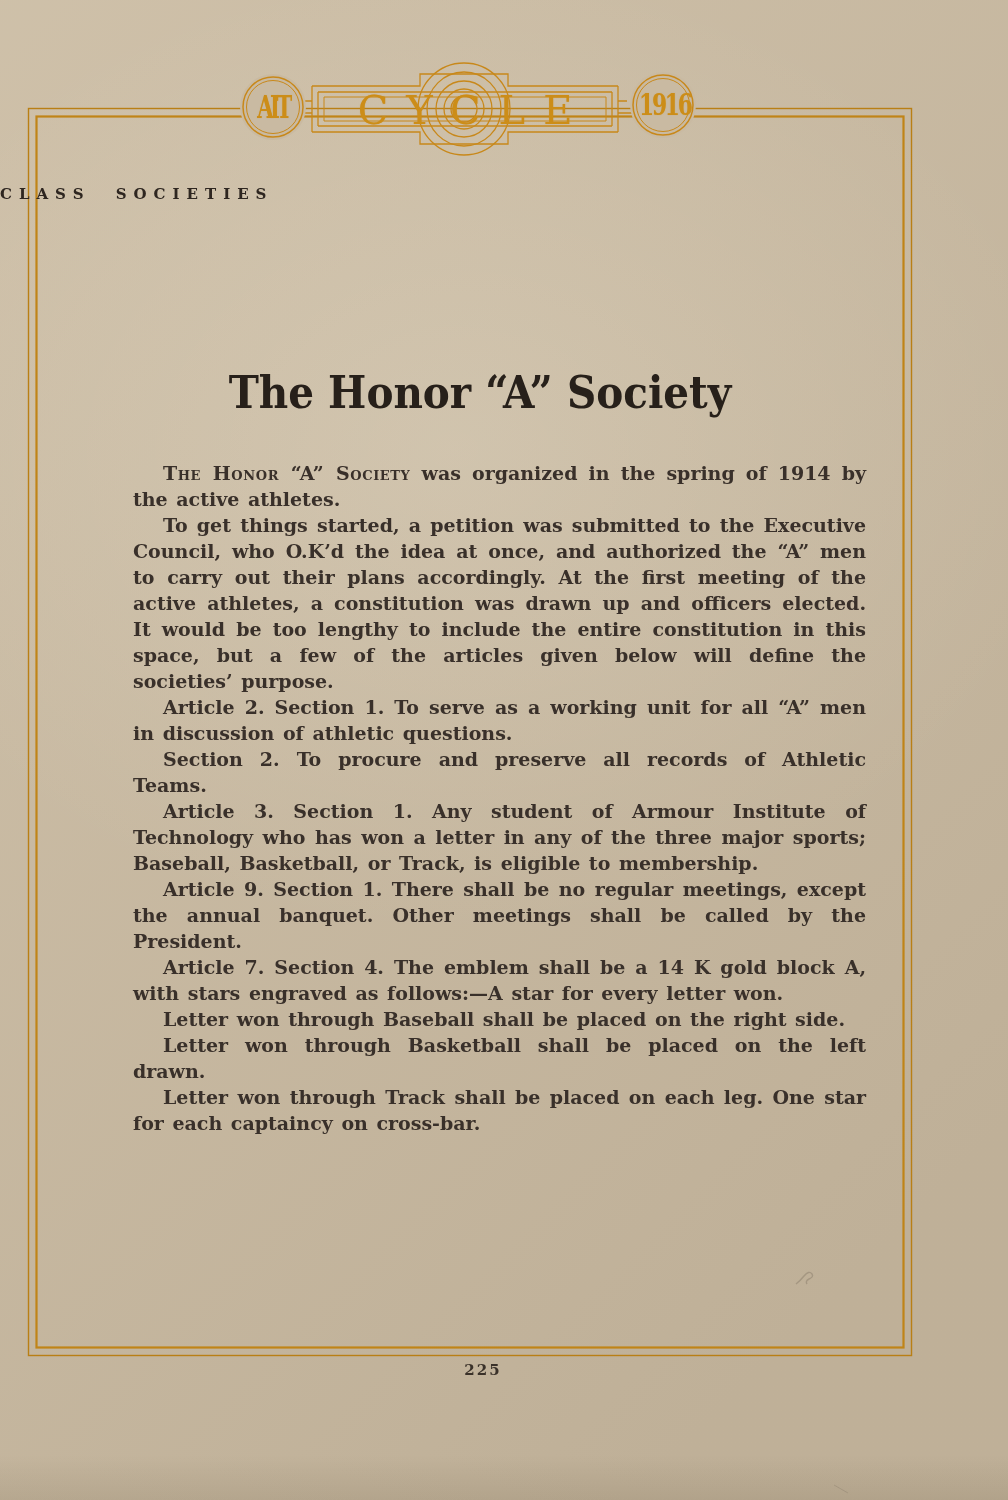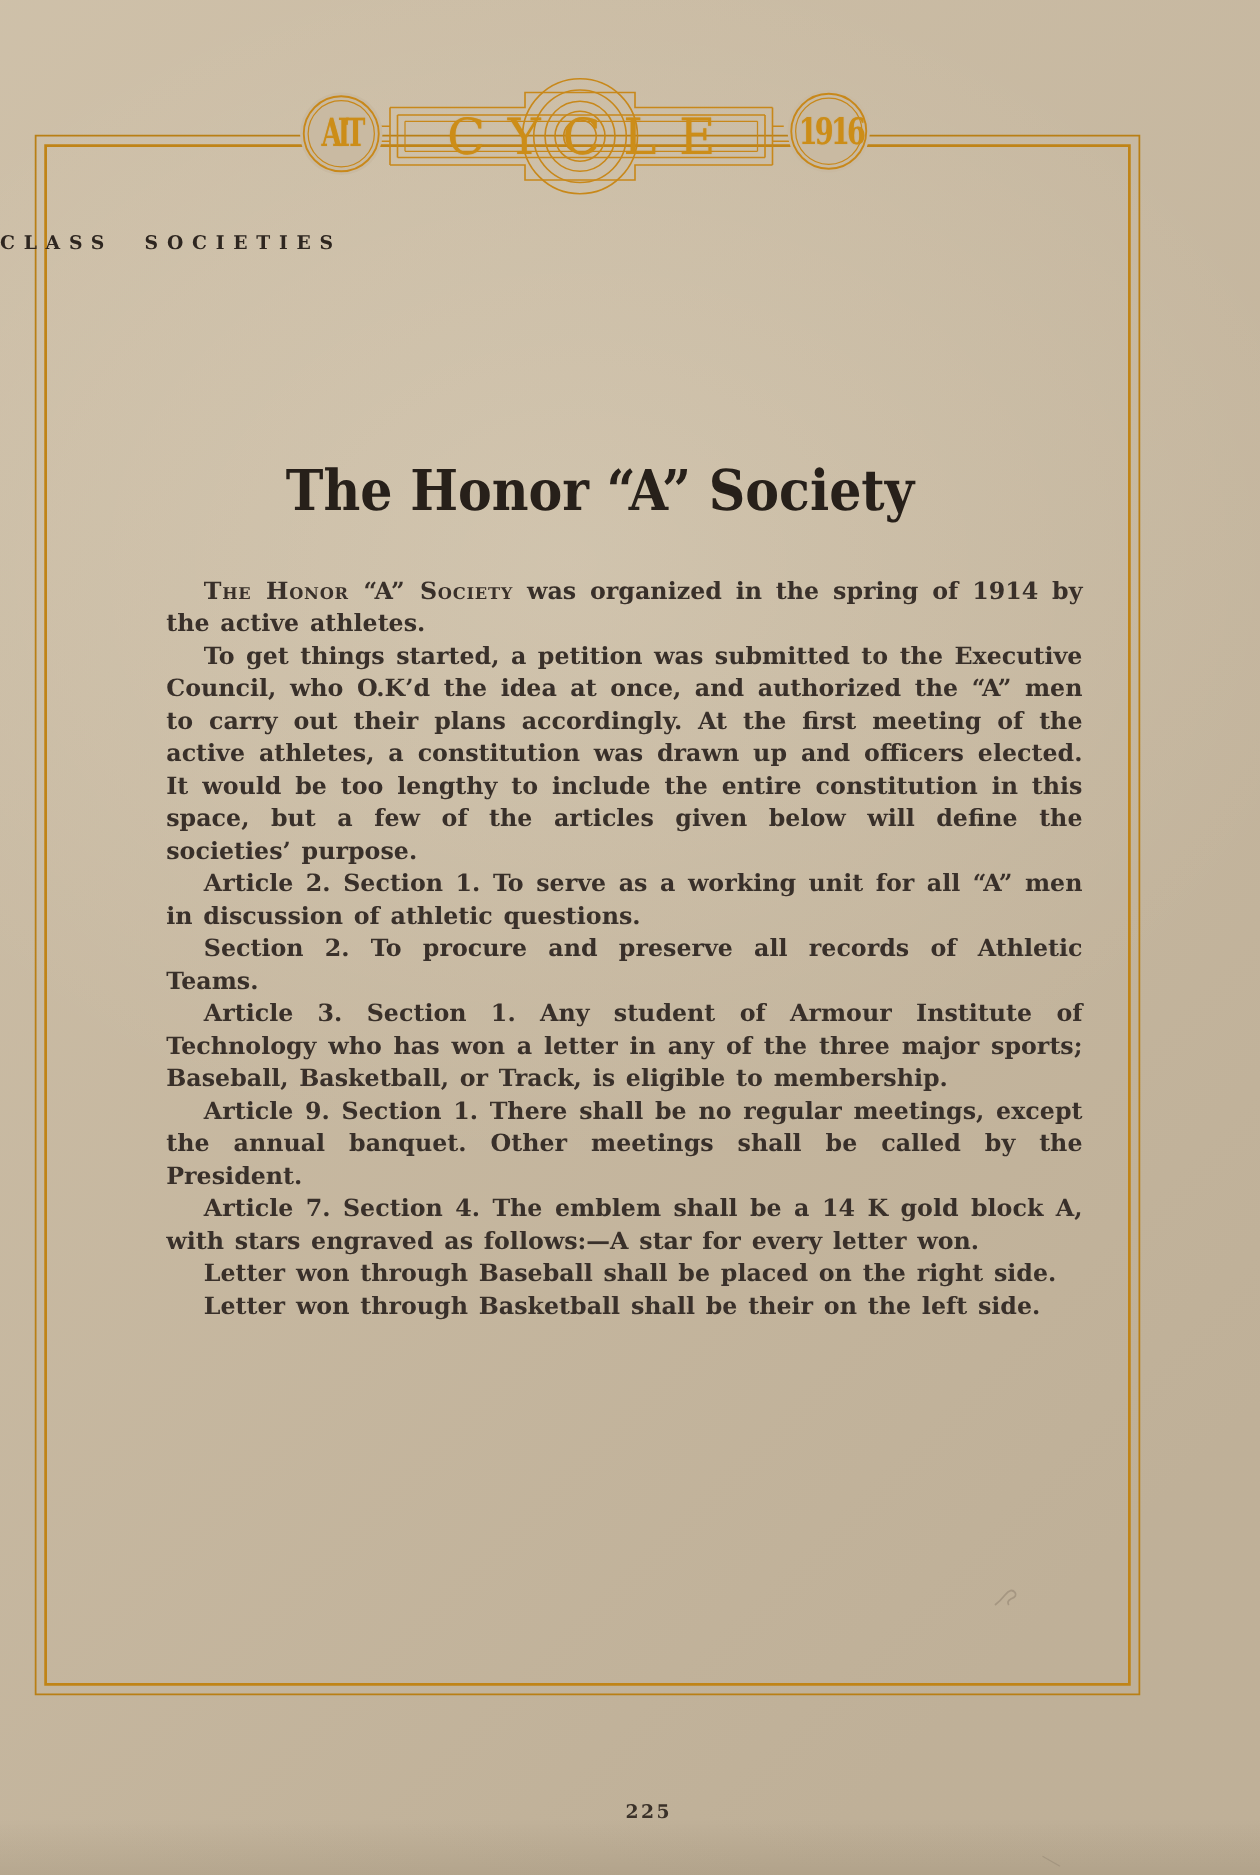--- a/index.html
+++ b/index.html
@@ -48,22 +48,22 @@
   }
   .body-text{
     left:133px;top:460px;width:733px;
     font-size:19px;line-height:26px;color:#39302a;
     text-align:justify;
     font-weight:bold;
   }
   .body-text p{margin:0;text-indent:30px;word-spacing:2px;}
   .lead-caps{font-variant:small-caps;letter-spacing:.6px;}
   .page-number{
-    left:0;top:1440px;width:966px;text-align:center;
-    font-size:15px;font-weight:bold;color:#3a3129;letter-spacing:2px;margin-left:36px;
+    left:0;top:1361px;width:966px;text-align:center;
+    font-size:15px;font-weight:bold;color:#3a3129;letter-spacing:2px;
   }
 </style>
 </head>
 <body>
 
 <div class="page">
 
   <svg class="ornament" width="1008" height="1500" viewBox="0 0 1008 1500">
 
     <g fill="none">
@@ -114,18 +114,19 @@
 
   <div class="overlay body-text">
     <p><span class="lead-caps">The Honor “A” Society</span><span> was organized in the spring of 1914 by the active athletes.</span></p>
     <p>To get things started, a petition was submitted to the Executive Council, who O.K’d the idea at once, and authorized the “A” men to carry out their plans accordingly. At the first meeting of the active athletes, a constitution was drawn up and officers elected.  It would be too lengthy to include the entire constitution in this space, but a few of the articles given below will define the societies’ purpose.</p>
     <p>Article 2.  Section 1.  To serve as a working unit for all “A” men in discussion of athletic questions.</p>
     <p>Section 2.  To procure and preserve all records of Athletic Teams.</p>
     <p>Article 3.  Section 1.  Any student of Armour Institute of Technology who has won a letter in any of the three major sports; Baseball, Basketball, or Track, is eligible to membership.</p>
     <p>Article 9.  Section 1.  There shall be no regular meetings, except the annual banquet.  Other meetings shall be called by the President.</p>
     <p>Article 7.  Section 4.  The emblem shall be a 14 K gold block A, with stars engraved as follows:—A star for every letter won.</p>
     <p>Letter won through Baseball shall be placed on the right side.</p>
-    <p>Letter won through Basketball shall be their on the left side.</p>
+    <p>Letter won through Basketball shall be placed on the left drawn.</p>
+    <p>Letter won through Track shall be placed on each leg.  One star for each captaincy on cross-bar.</p>
   </div>
 
   <div class="overlay page-number">225</div>
 
 </div>
 
 </body></html>

